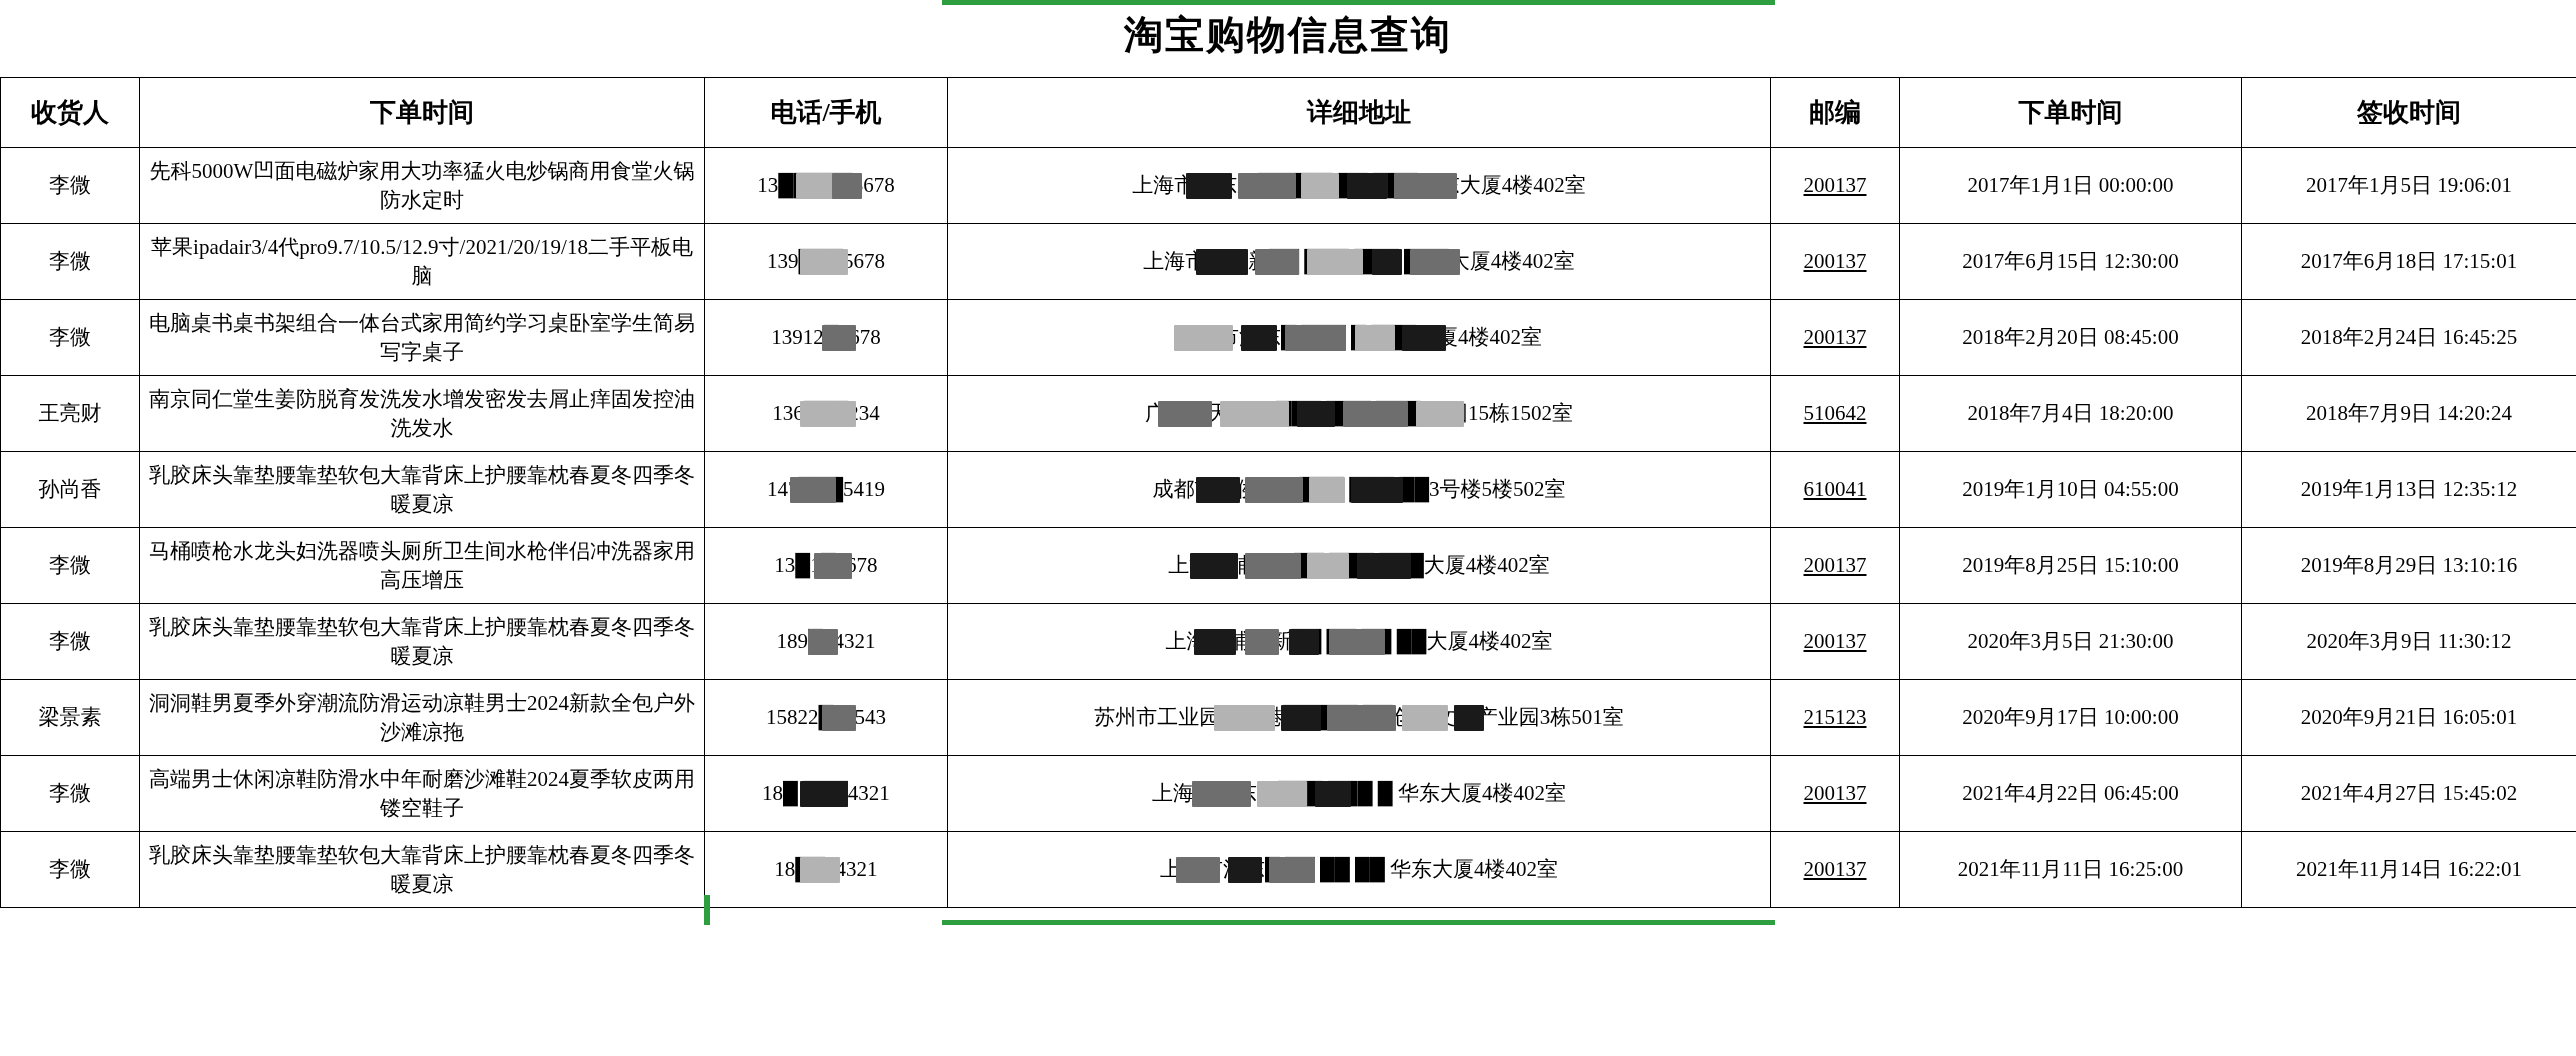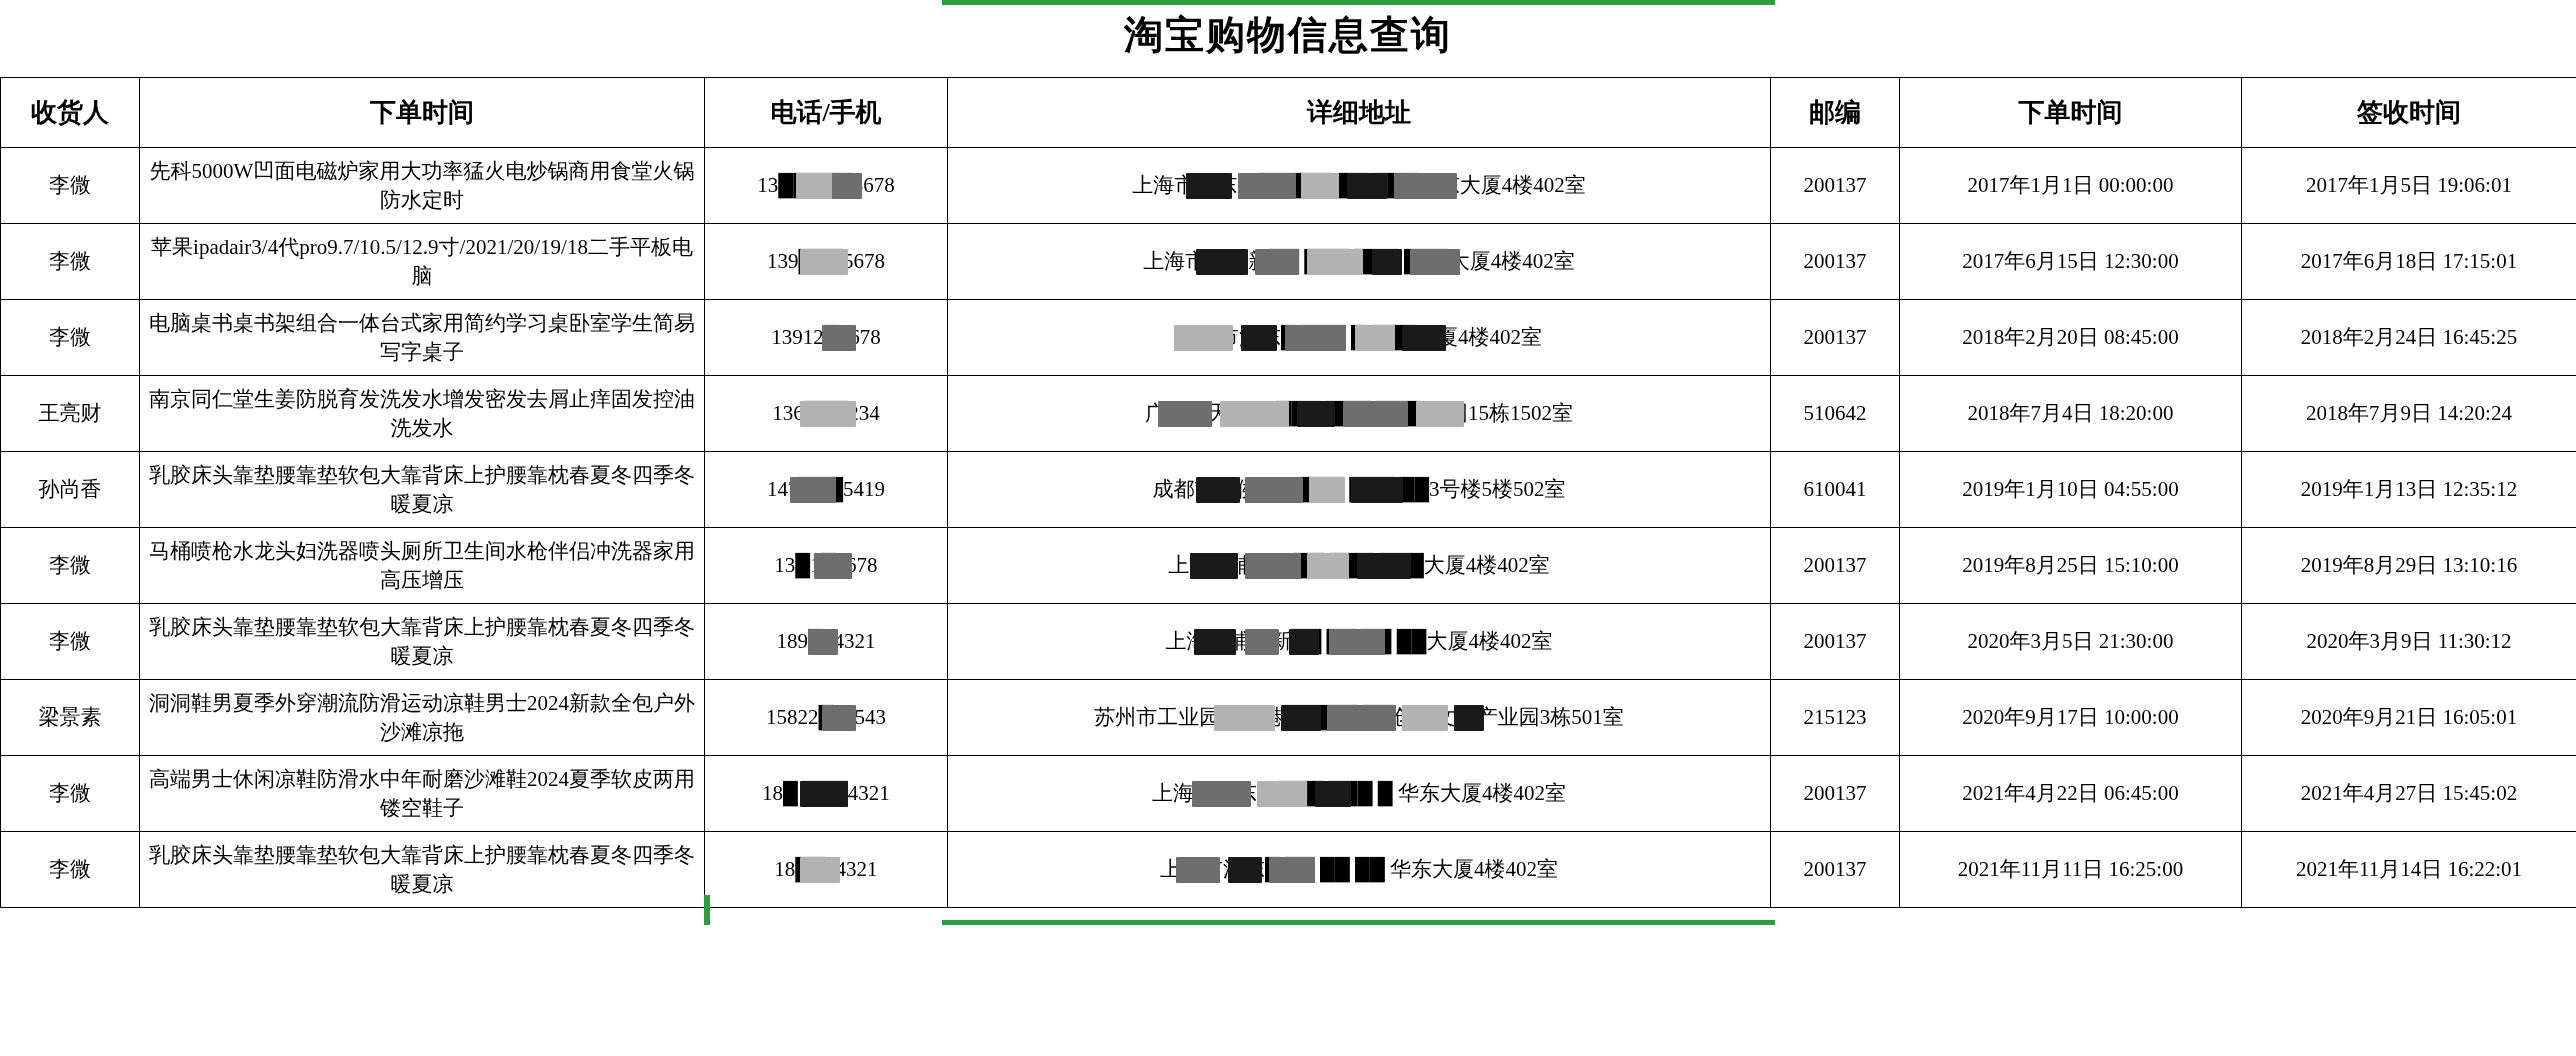--- a/index.html
+++ b/index.html
@@ -69,21 +69,21 @@
   col.c-phone  { width: 243px; }
   col.c-addr   { width: 823px; }
   col.c-zip    { width: 129px; }
   col.c-order  { width: 342px; }
   col.c-sign   { width: 335px; }
 
   td.name { font-size: 24px; }
   td.prod { font-size: 21px; text-align: center; line-height: 1.45; }
   td.phone { font-size: 22px; position: relative; }
   td.addr { font-size: 23px; position: relative; }
-  td.zip  { font-size: 22px; }
+  td.zip  { font-size: 22px; text-decoration: underline; }
   td.date { font-size: 21px; }
 
   tr.row { height: 76px; margin-left: 29px; }
 
   
   .redact {
     position: absolute;
     top: 50%;
     transform: translateY(-50%);
     height: 26px;

